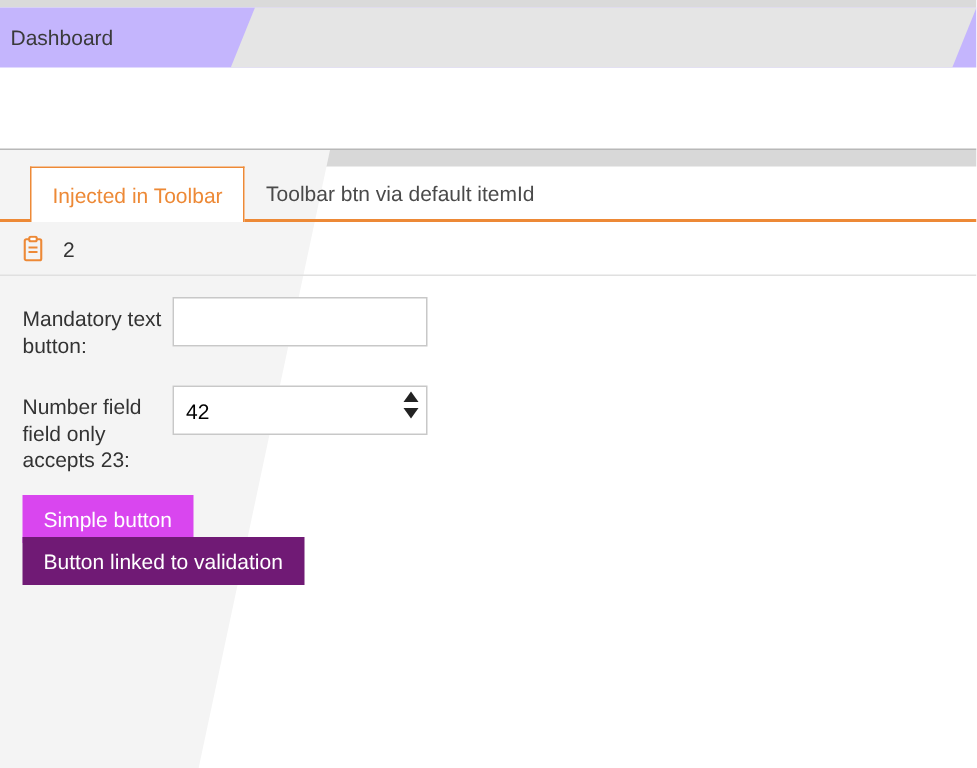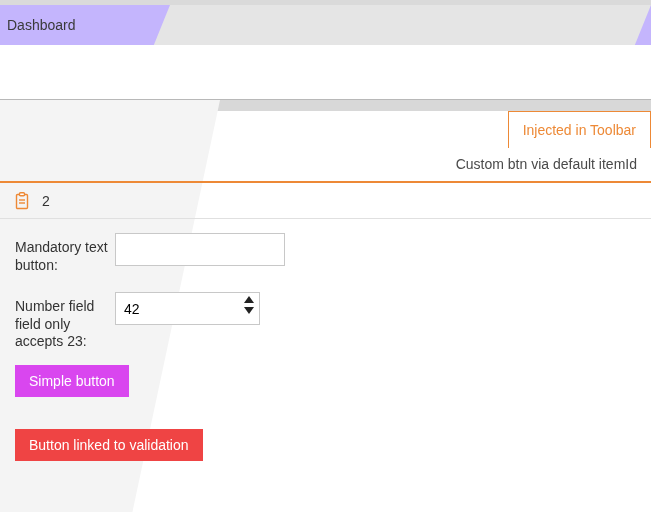--- a/index.html
+++ b/index.html
@@ -67,21 +67,20 @@
   .content {
     position: relative;
     z-index: 1;
     padding-top: 11px;
   }
   .tabs-row {
     display: flex;
     align-items: flex-end;
     border-bottom: 2px solid #ed8936;
     padding-left: 20px;
-    flex-direction: column;
   }
   .tab {
     padding: 10px 14px 9px;
     font-size: 14px;
     cursor: pointer;
     color: #4a4a4a;
     background: transparent;
   }
   .tab.active {
     background: #fff;
@@ -128,21 +127,21 @@
   .text-input {
     width: 170px;
     height: 33px;
     border: 1px solid #c8c8c8;
     padding: 4px 8px;
     font-size: 14px;
     outline: none;
   }
   .num-wrap {
     position: relative;
-    width: 145px;
+    width: 170px;
   }
   .num-input {
     width: 100%;
     height: 33px;
     border: 1px solid #c8c8c8;
     padding: 4px 30px 4px 8px;
     font-size: 14px;
     outline: none;
   }
   .spinner {
@@ -166,23 +165,22 @@
     display: inline-block;
     padding: 8px 14px;
     font-size: 14px;
     color: #fff;
     border: none;
     cursor: pointer;
     margin-bottom: 0;
   }
   .btn.primary { background: #d946ef; }
   .btn.disabled {
-    background: #ef4444;
+    background: #701a75;
     cursor: default;
-    margin-top: 36px;
   }
 </style>
 </head>
 <body>
 
 <div class="top-strip"></div>
 
 <div class="title-bar">
   <span class="title">Dashboard</span>
 </div>
@@ -192,21 +190,21 @@
 <div class="body-area">
   <div class="bg-wedge"></div>
   <div class="bg-wedge2"></div>
 
   <div class="content">
     <div class="tabs-row">
       <div class="tab active">
         <span>Injected in Toolbar</span>
       </div>
       <div class="tab">
-        <span>Custom btn via default itemId</span>
+        <span>Toolbar btn via default itemId</span>
       </div>
     </div>
 
     <div class="toolbar">
       <span class="clip-icon">
         <svg width="16" height="18" viewBox="0 0 16 18" fill="none" stroke="#ed8936" stroke-width="1.4">
           <rect x="2.5" y="2.5" width="11" height="14" rx="1"></rect>
           <rect x="5.5" y="0.8" width="5" height="3" rx="1" fill="#fff"></rect>
           <line x1="5" y1="8" x2="11" y2="8"></line>
           <line x1="5" y1="11" x2="11" y2="11"></line>

